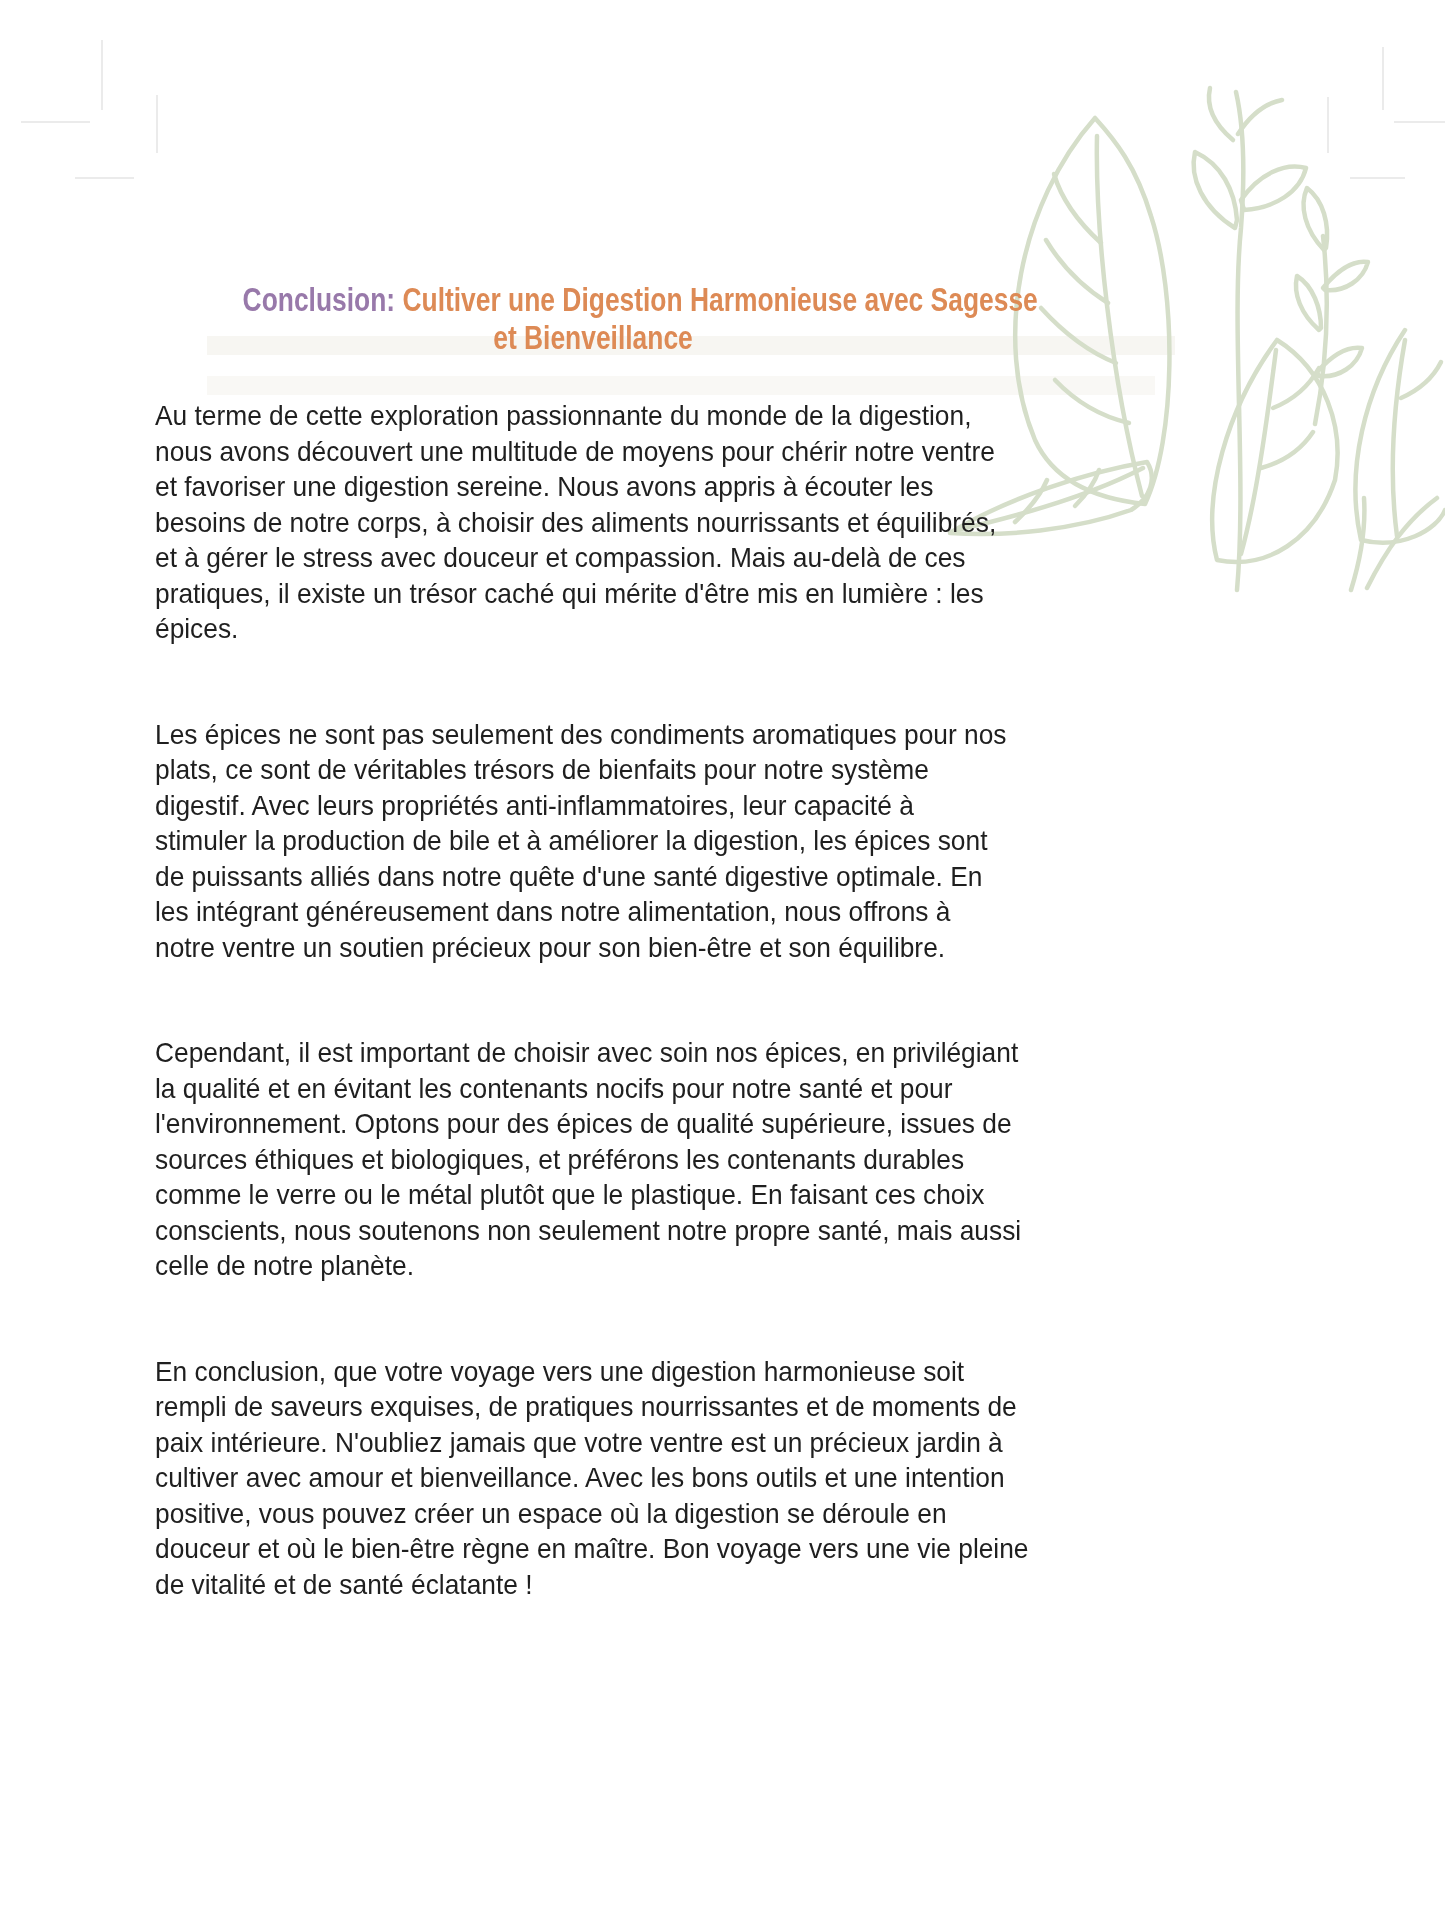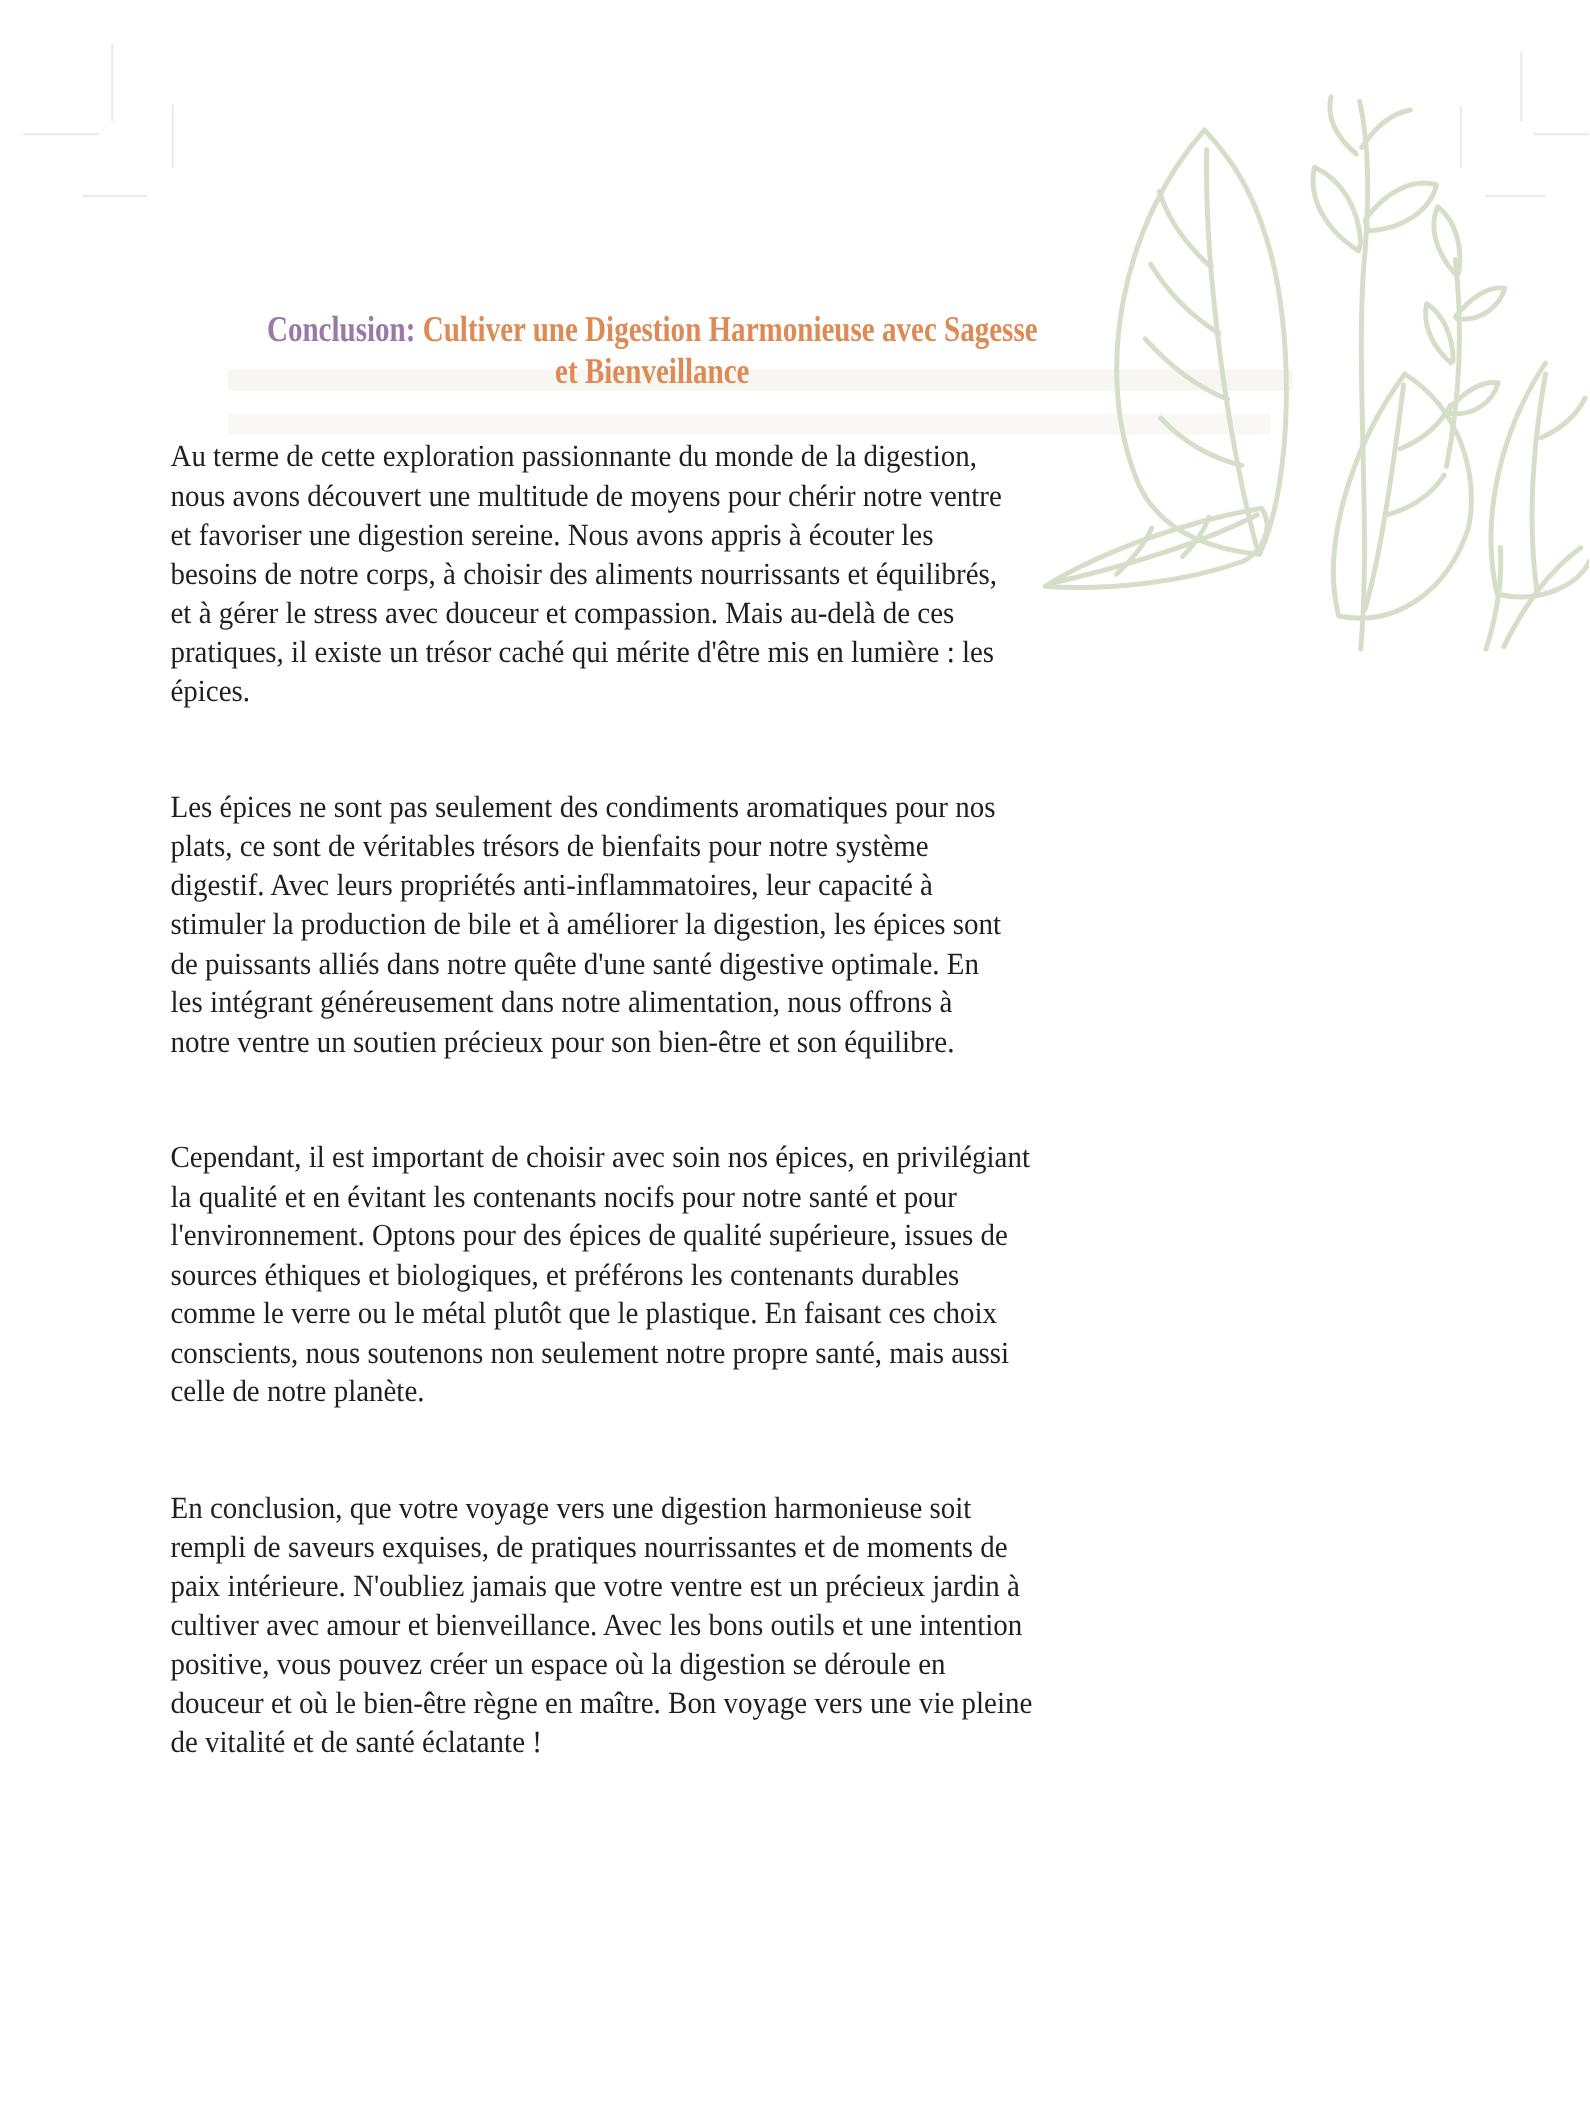--- a/index.html
+++ b/index.html
@@ -1,21 +1,21 @@
 <!DOCTYPE html>
 <html><head>
 <meta charset="utf-8">
 <style>
   html,body{margin:0;padding:0;background:#ffffff;}
   .page{
     position:relative;
     width:1445px;height:1624px;
     background:#ffffff;
     overflow:hidden;
-    font-family:Liberation Serif, serif;
+    font-family:Liberation Sans, sans-serif;
     border-radius:14px;
   }
   
   .mark{position:absolute;background:#ebebeb;}
   
   .botanical{position:absolute;left:845px;top:78px;width:600px;height:515px;z-index:2;}
   
   .band{position:absolute;height:19px;z-index:1;}
   .band1{left:207px;top:336px;width:968px;background:#f7f6f2;}
   .band2{left:207px;top:376px;width:948px;background:#f9f8f5;}

